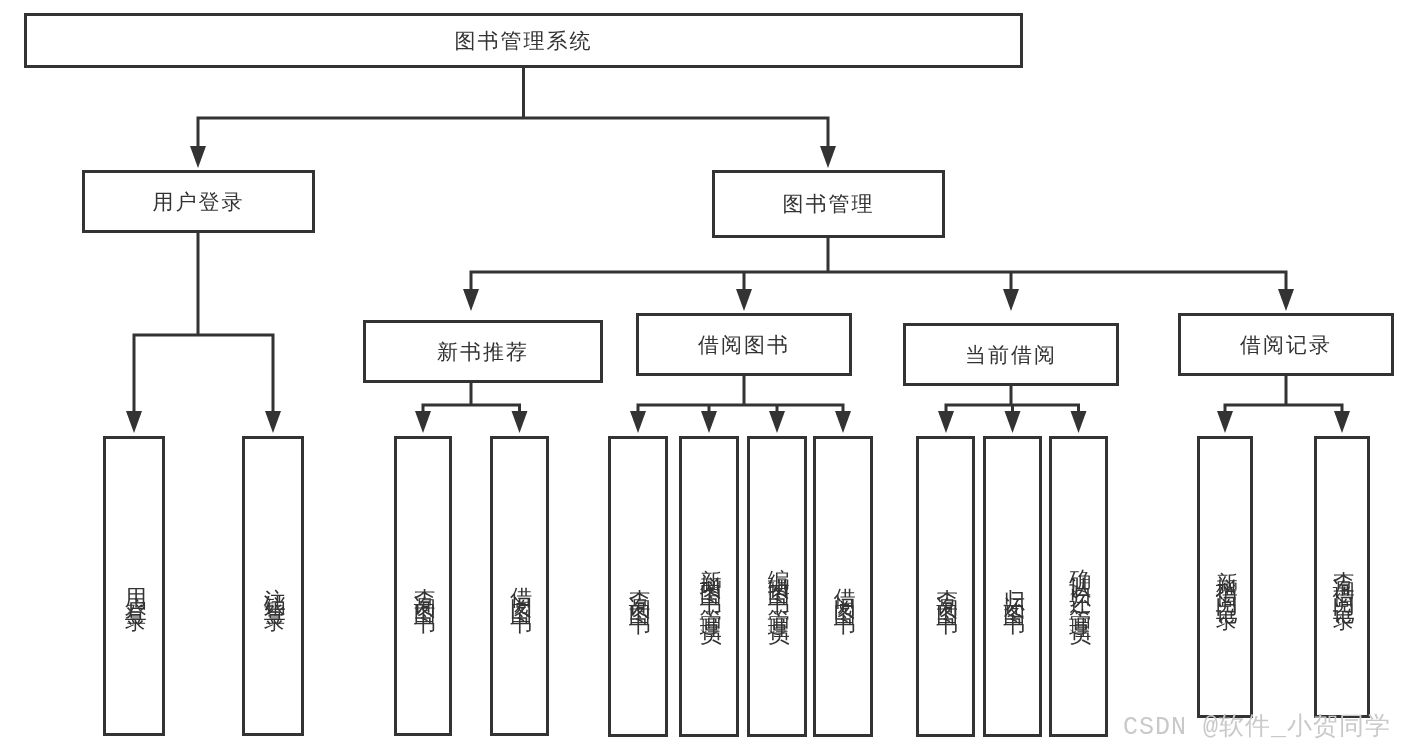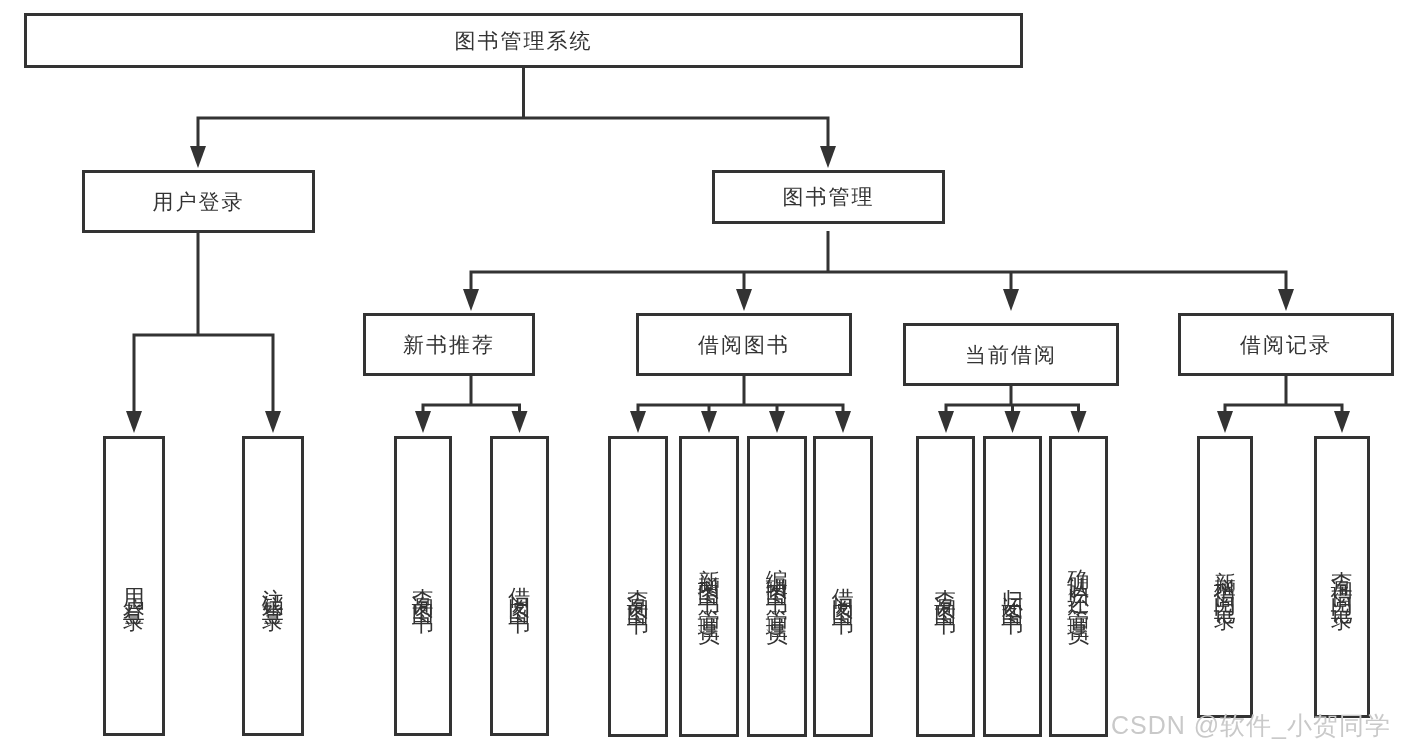--- a/index.html
+++ b/index.html
@@ -1,19 +1,19 @@
 <!DOCTYPE html>
 <html><head>
 <meta charset="utf-8">
 <style>
   * { margin:0; padding:0; box-sizing:border-box; }
   html,body { background:#ffffff; }
   .stage {
     position:relative; width:1405px; height:747px; background:#ffffff;
-    font-family:Liberation Sans, sans-serif; overflow:hidden;
+    font-family:Liberation Mono, monospace; overflow:hidden;
   }
   svg.wires { position:absolute; left:0; top:0; }
   .node {
     position:absolute; background:#ffffff; border:3px solid #333333;
     display:flex; align-items:center; justify-content:center; color:#333333;
   }
   .node .lbl { font-size:21px; letter-spacing:2px; white-space:nowrap; color:#333333; }
   .node.v .lbl {
     writing-mode:vertical-rl; text-orientation:mixed;
     font-size:22px; letter-spacing:8px; line-height:1.15; white-space:nowrap;
@@ -59,25 +59,25 @@
     </g>
   </svg>
 
   <div class="node h" style="left:24px; top:13px; width:999px; height:55px;">
     <span class="lbl">图书管理系统</span>
   </div>
 
   <div class="node h" style="left:82px; top:170px; width:233px; height:63px;">
     <span class="lbl">用户登录</span>
   </div>
-  <div class="node h" style="left:712px; top:170px; width:233px; height:54px;">
+  <div class="node h" style="left:712px; top:170px; width:233px; height:68px;">
     <span class="lbl">图书管理</span>
   </div>
 
-  <div class="node h" style="left:363px; top:313px; width:172px; height:63px;">
+  <div class="node h" style="left:363px; top:320px; width:240px; height:63px;">
     <span class="lbl">新书推荐</span>
   </div>
   <div class="node h" style="left:636px; top:313px; width:216px; height:63px;">
     <span class="lbl">借阅图书</span>
   </div>
   <div class="node h" style="left:903px; top:323px; width:216px; height:63px;">
     <span class="lbl">当前借阅</span>
   </div>
   <div class="node h" style="left:1178px; top:313px; width:216px; height:63px;">
     <span class="lbl">借阅记录</span>

